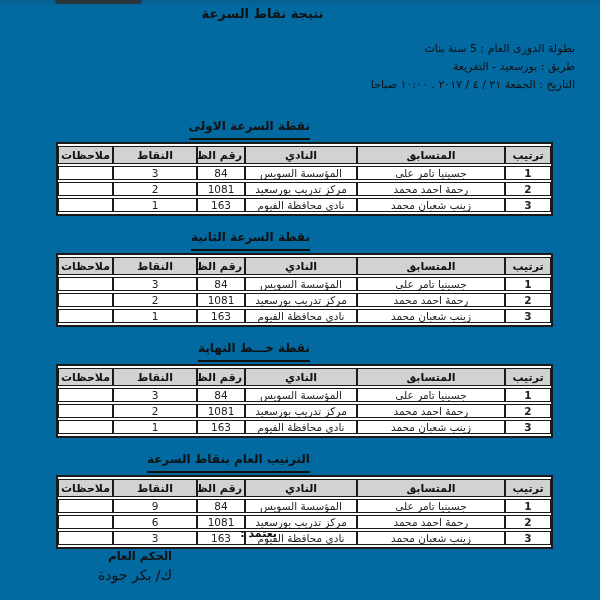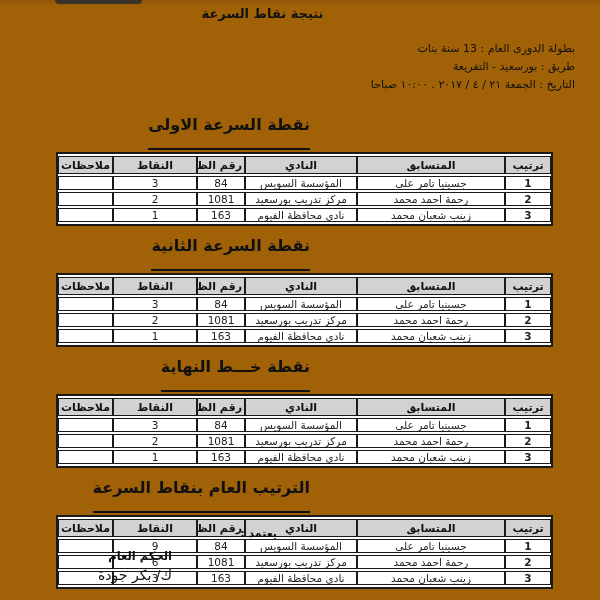--- a/index.html
+++ b/index.html
@@ -4,21 +4,21 @@
 <style>
   html,body{margin:0;padding:0;}
   body{
     width:600px;height:600px;
     background:#e9e9e9;
     font-family:"DejaVu Sans", sans-serif;
   }
   .page{
     position:relative;
     width:600px;height:600px;
-    background:#a16207;
+    background:#0369a1;
     direction:rtl;
     overflow:hidden;
     color:#111;
   }
   .scan-edge{
     position:absolute;top:0;left:0;width:600px;height:7px;
     background:linear-gradient(to bottom, rgba(0,0,0,0.10), rgba(0,0,0,0));
     pointer-events:none;
   }
   .top-artifact{
@@ -35,23 +35,23 @@
     text-align:right;
     font-size:11px;line-height:18px;
   }
   .sections{
     position:absolute;top:117px;right:47px;width:497px;
   }
   .sec{margin-bottom:12px;}
   .sec-title-wrap{padding-right:243px;margin-bottom:2px;line-height:15px;}
   .sec-title{
     display:inline-block;
-    font-size:16px;font-weight:bold;
+    font-size:12px;font-weight:bold;
     border-bottom:2px solid #111;
-    padding-bottom:16px;
+    padding-bottom:4px;
     white-space:nowrap;
     text-align:center;
   }
   table.results{
     width:495px;
     table-layout:fixed;
     border-collapse:separate;
     border-spacing:0 2px;
     border:2px solid #1a1a1a;
     background:#fdfdfd;
@@ -99,21 +99,21 @@
 <body>
 
 <div class="page">
 
   <div class="scan-edge"></div>
   <div class="top-artifact"></div>
 
   <div class="doc-title">نتيجة نقاط السرعة</div>
 
   <div class="info-block">
-    <div>بطولة الدورى العام : 13 سنة بنات</div>
+    <div>بطولة الدورى العام : 5 سنة بنات</div>
     <div>طريق : بورسعيد - التفريعة</div>
     <div>التاريخ : الجمعة ٢١ / ٤ / ٢٠١٧ . ١٠:٠٠ صباحا</div>
   </div>
 
   <div class="sections">
   <div class="sec">
     <div class="sec-title-wrap">
       <span class="sec-title">نقطة السرعة الاولى</span>
     </div>
     <table class="results">

